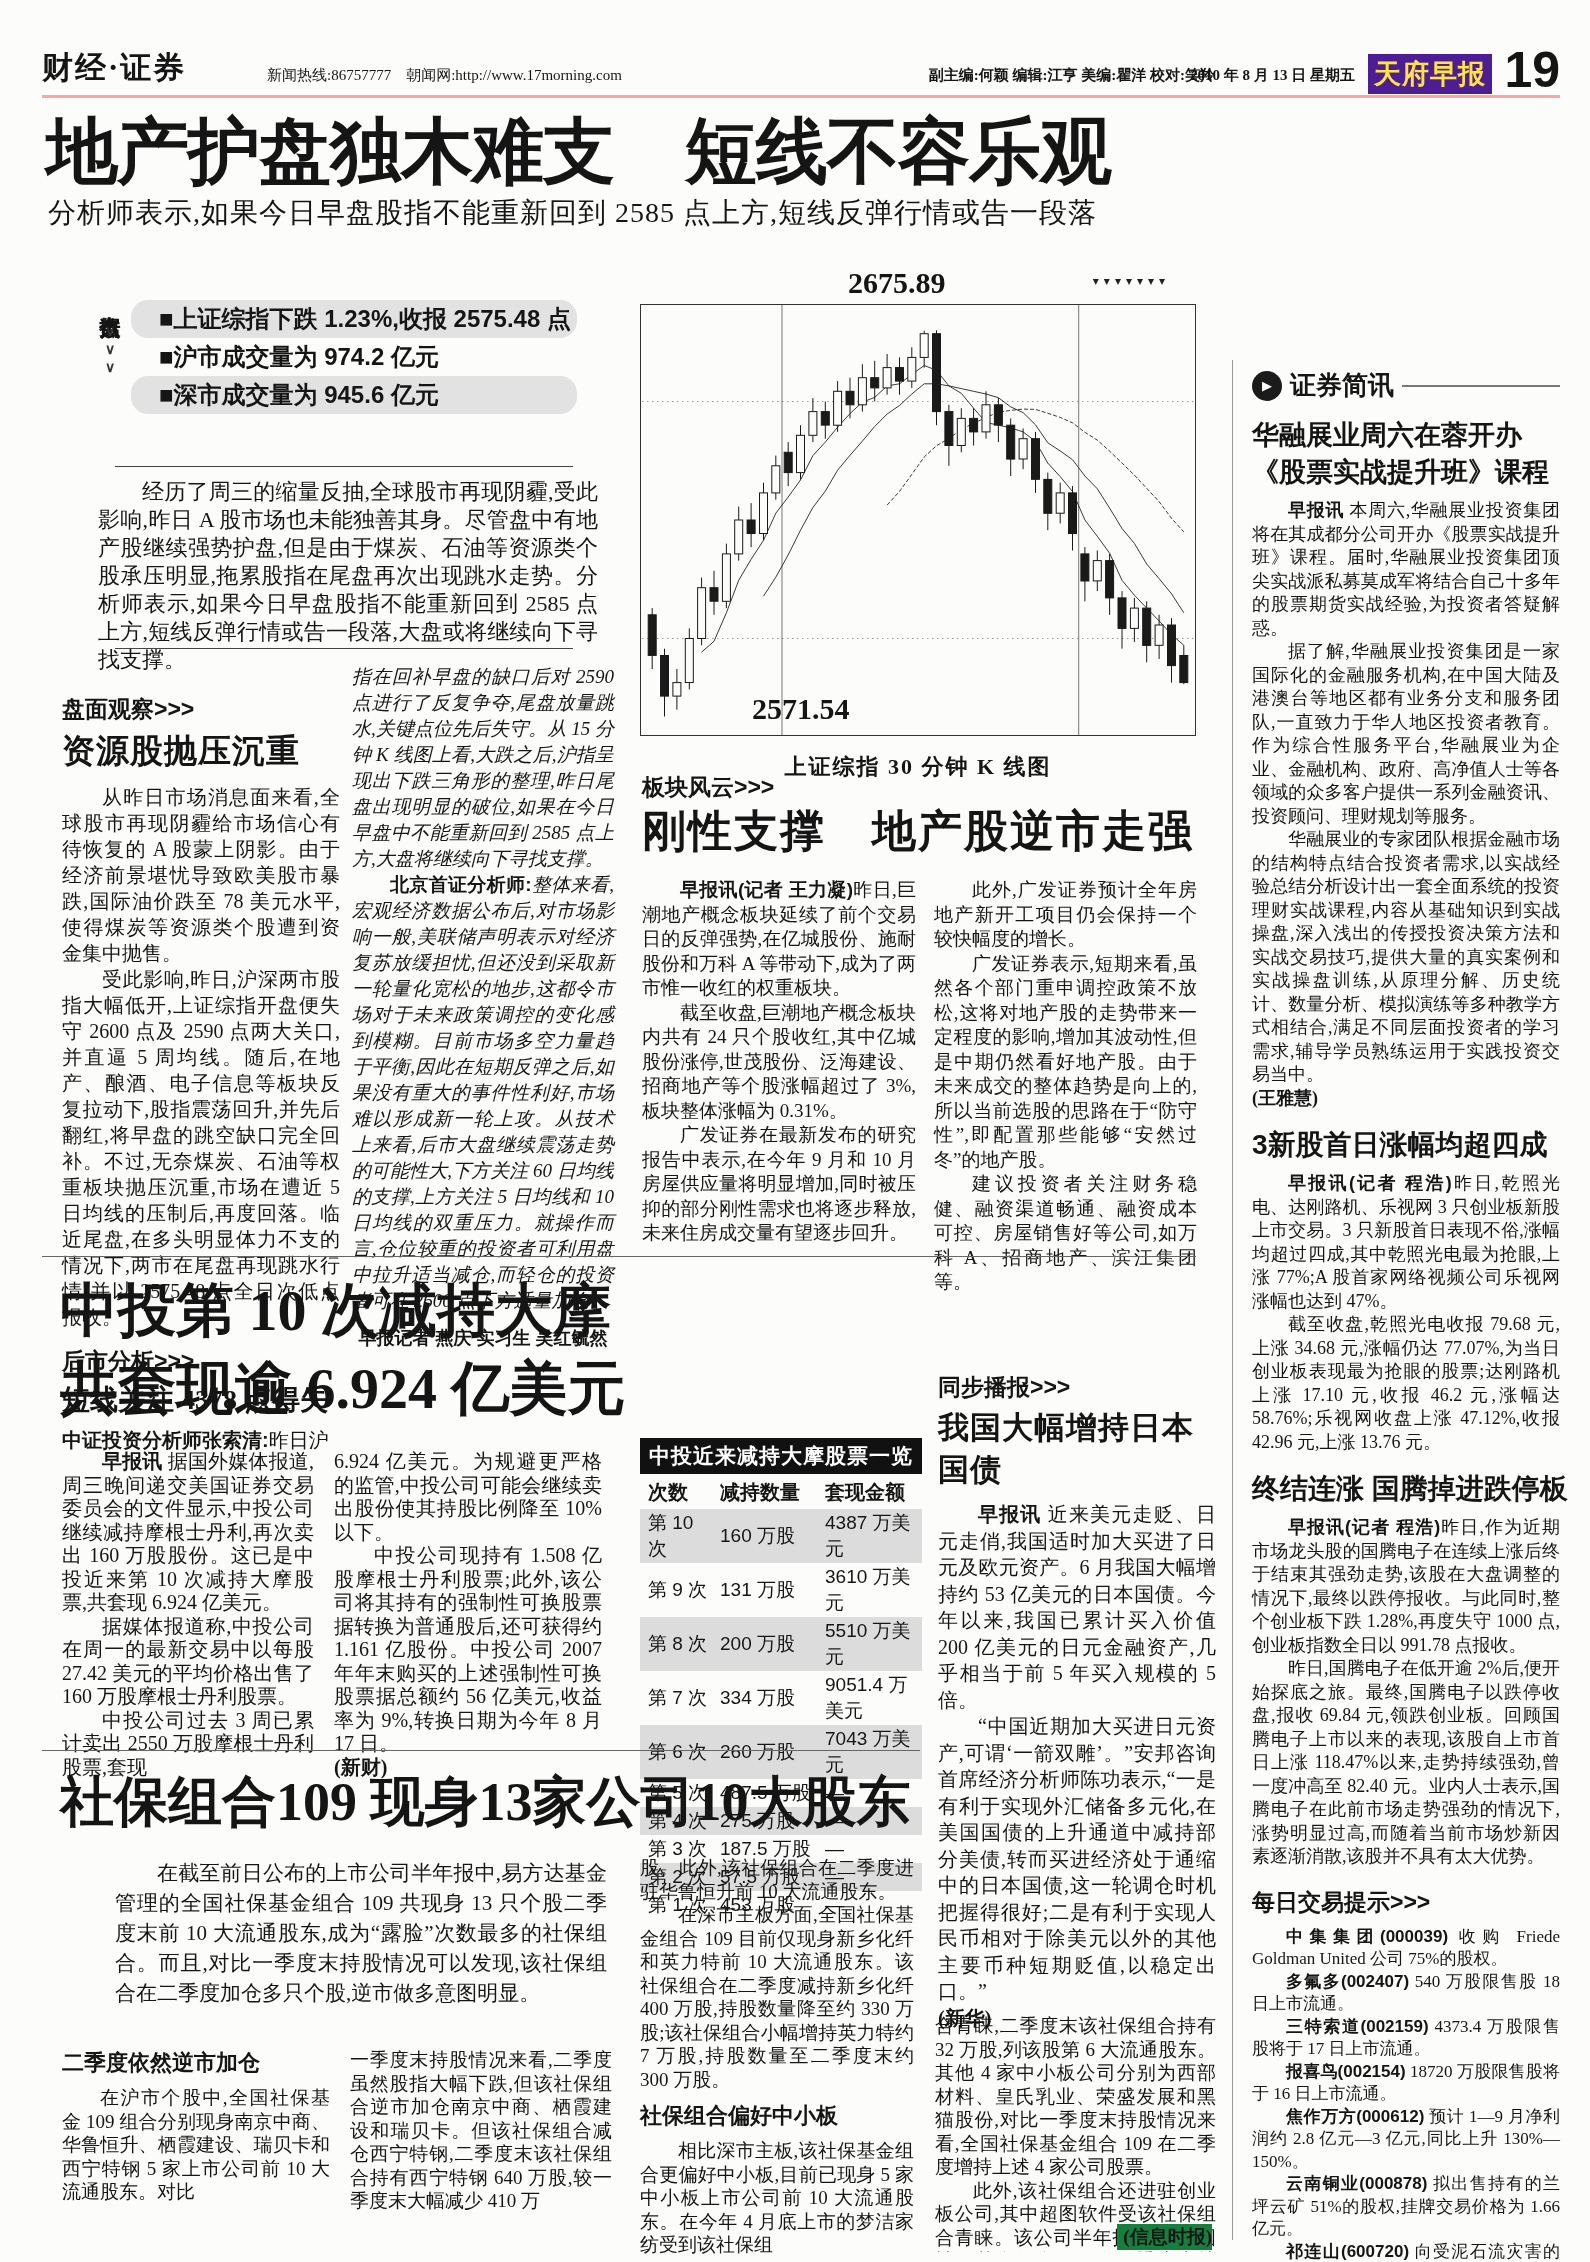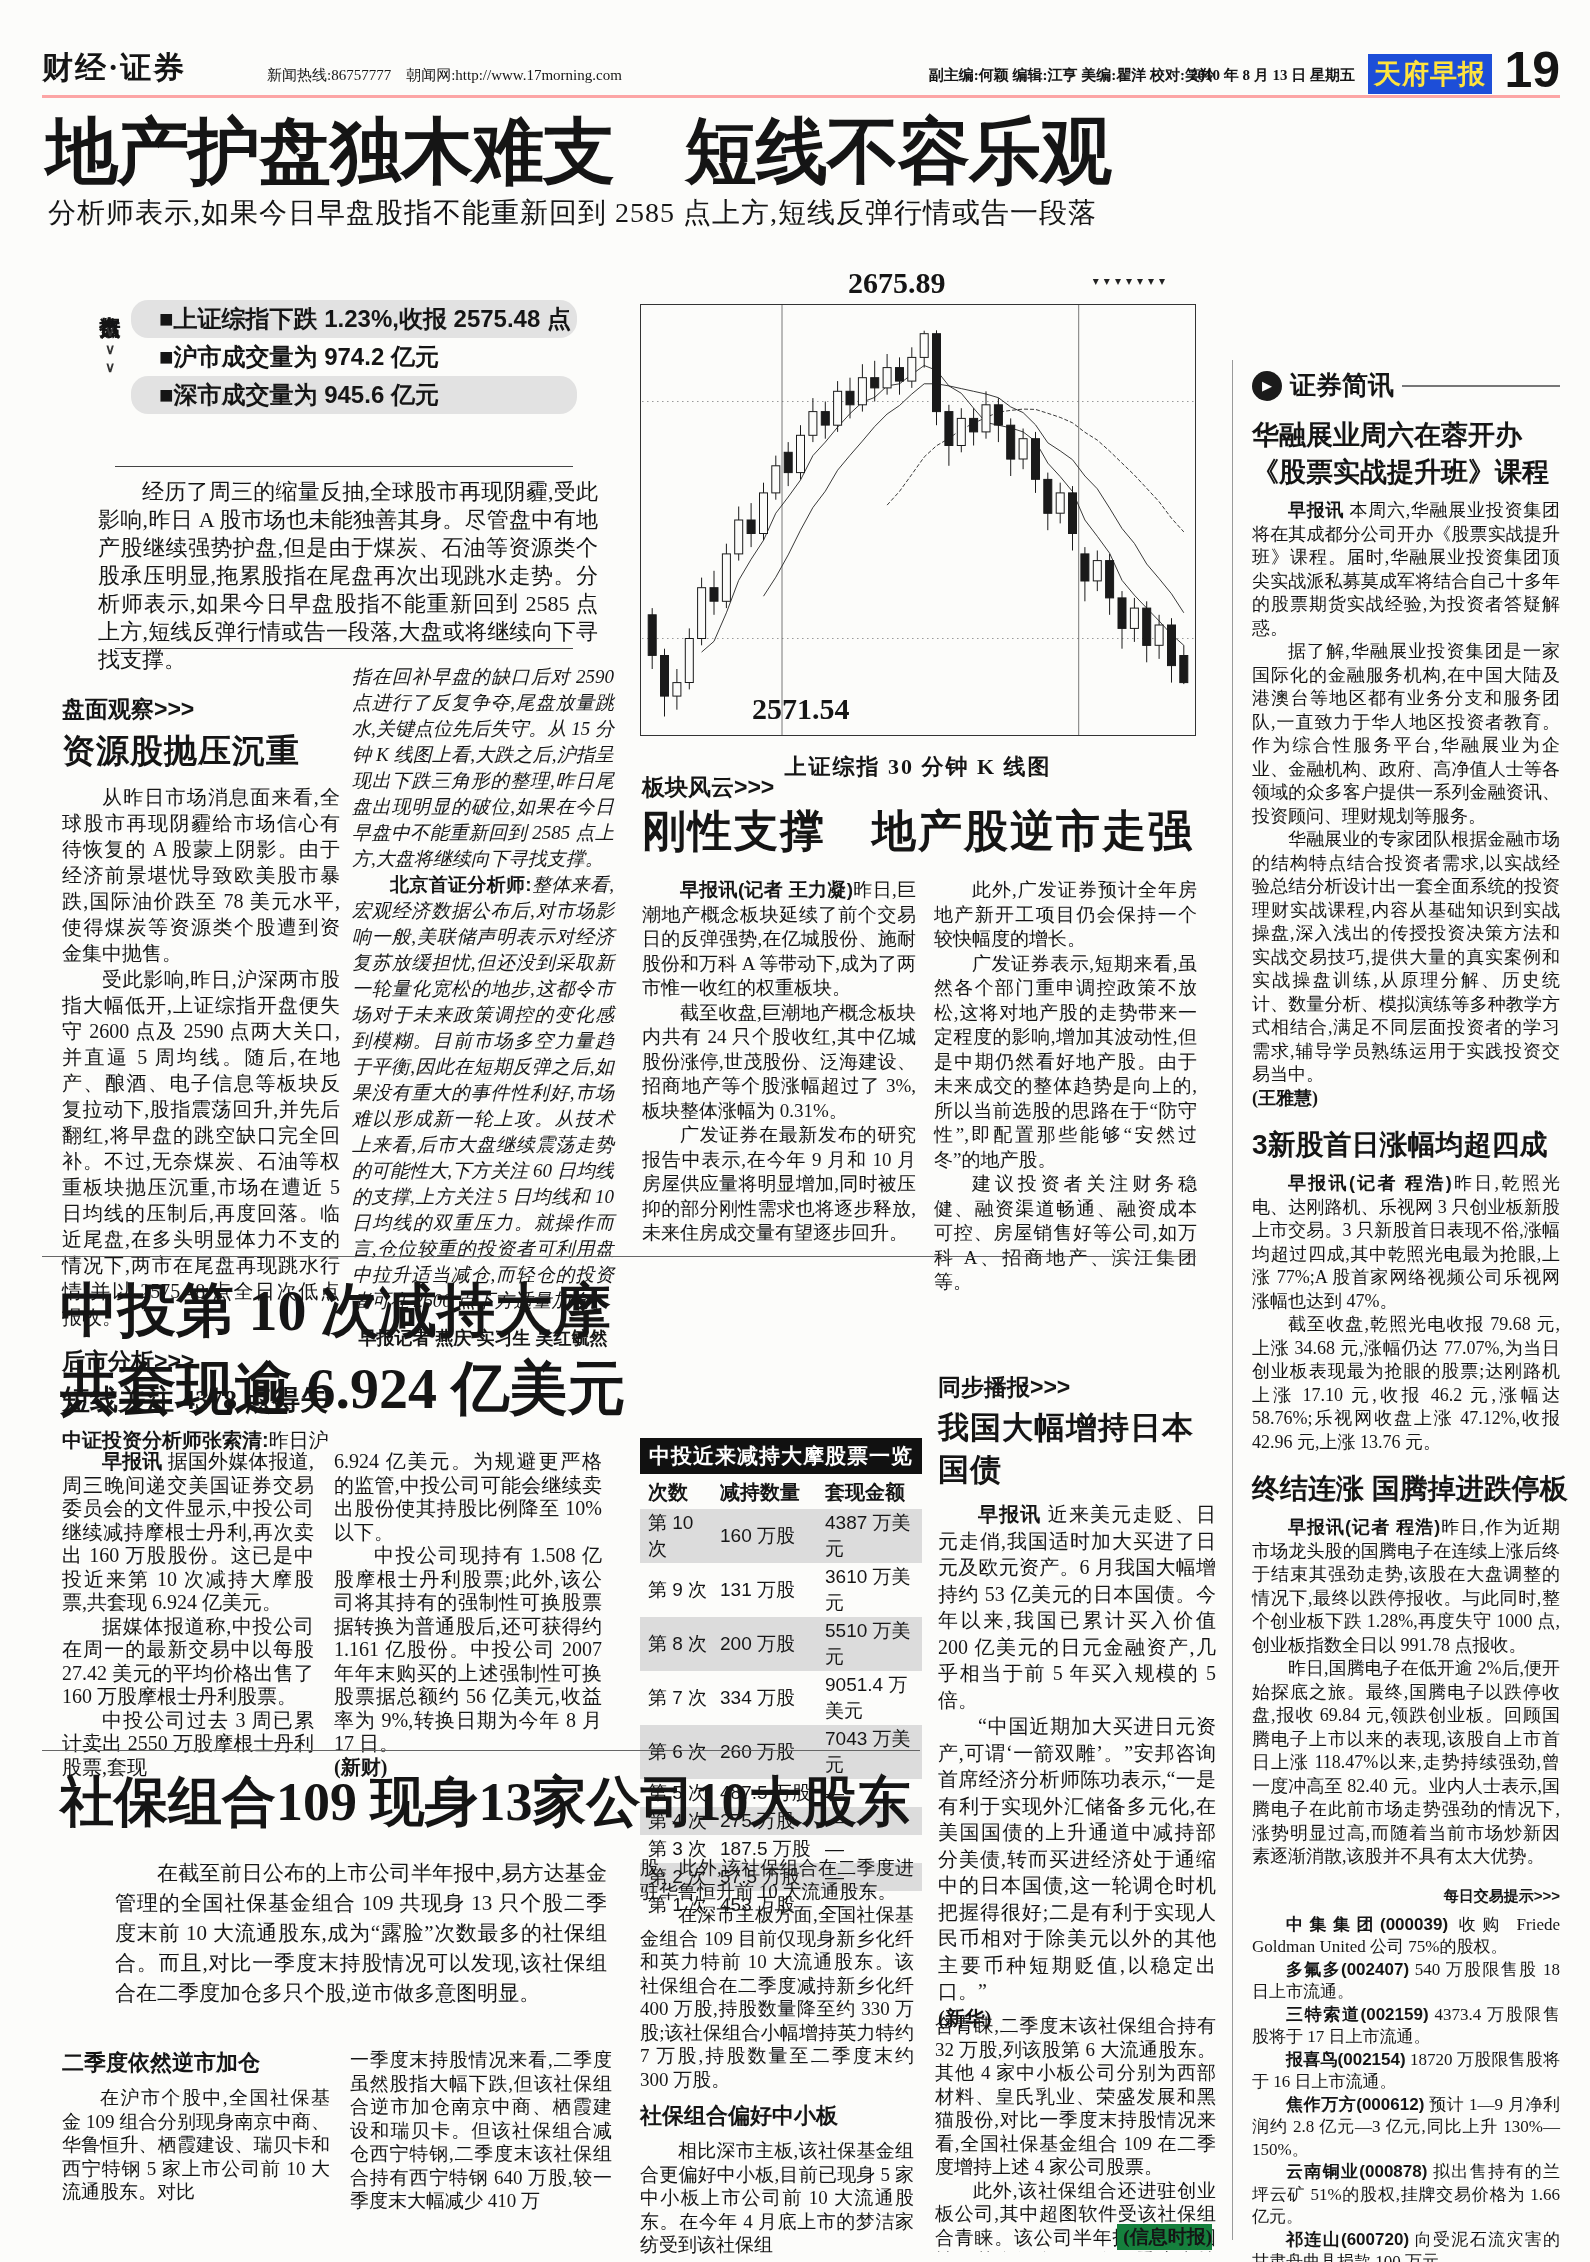--- a/index.html
+++ b/index.html
@@ -10,21 +10,21 @@
     font-family:"Liberation Serif", serif;
   }
   .sans { font-family:"Liberation Sans", sans-serif; }
 
   
   .masthead { position:absolute; left:42px; top:50px; width:1518px; height:48px; border-bottom:3px solid #fca5a5; }
   .mh-section { position:absolute; left:0; bottom:6px; font-size:31px; font-weight:bold; letter-spacing:2px; }
   .mh-hotline { position:absolute; left:225px; bottom:10px; font-size:15px; }
   .mh-staff { position:absolute; right:345px; bottom:10px; font-size:15px; font-weight:bold; }
   .mh-date { position:absolute; right:205px; bottom:10px; font-size:15px; font-weight:bold; }
-  .mh-paper { position:absolute; right:68px; bottom:1px; width:124px; height:40px; background:#1d4ed8;
+  .mh-paper { position:absolute; right:68px; bottom:1px; width:124px; height:40px; background:#4c1d95;
               color:#ffe33e; font-weight:900; font-size:27px; text-align:center; line-height:40px; letter-spacing:1px; }
   .mh-page { position:absolute; right:0; bottom:-4px; font-size:50px; font-weight:900; font-family:"Liberation Sans",sans-serif; }
 
   
   .headline { position:absolute; left:46px; top:104px; width:1160px; font-size:72px; font-weight:900;
               white-space:nowrap; letter-spacing:-1px; }
   .subhead  { position:absolute; left:48px; top:194px; font-size:28px; letter-spacing:1px; }
 
   
   .data-block { position:absolute; left:95px; top:300px; width:482px; display:flex; }
@@ -118,21 +118,21 @@
   #side-rule { position:absolute; left:1232px; top:360px; width:1px; height:1880px; background:#999; }
   #sidebar { position:absolute; left:1252px; top:368px; width:308px; }
   .brief-hd { display:flex; align-items:center; gap:8px; margin-bottom:14px; }
   .play-icon { width:30px; height:30px; border-radius:50%; background:#1b1b1b; color:#fff;
                display:flex; align-items:center; justify-content:center; font-size:13px; flex:0 0 30px; }
   .brief-tag { font-size:26px; font-weight:bold; font-family:"Liberation Sans",sans-serif; white-space:nowrap; }
   .brief-line { flex:1; height:2px; background:#777; }
   #sidebar p { font-size:18px; line-height:23.5px; text-indent:2em; text-align:justify; }
   .side-title1 { font-size:27px; font-weight:900; line-height:37px; white-space:pre-line; margin-bottom:8px; }
   .side-title2 { font-size:28px; font-weight:900; font-family:"Liberation Sans",sans-serif; margin:16px 0 8px; white-space:nowrap; }
-  .tips-tag { font-family:"Liberation Sans",sans-serif; font-weight:bold; font-size:15px; margin:18px 0 8px;text-align:right; }
+  .tips-tag { font-family:"Liberation Sans",sans-serif; font-weight:bold; font-size:23px; margin:18px 0 8px; }
   .tip-row { font-size:17px !important; line-height:22.5px !important; }
   .tip-name { font-weight:bold; font-family:"Liberation Sans",sans-serif; }
 </style>
 </head>
 <body>
 
 <div id="page">
 
   <div class="masthead">
     <div class="mh-section">财经·证券</div>

